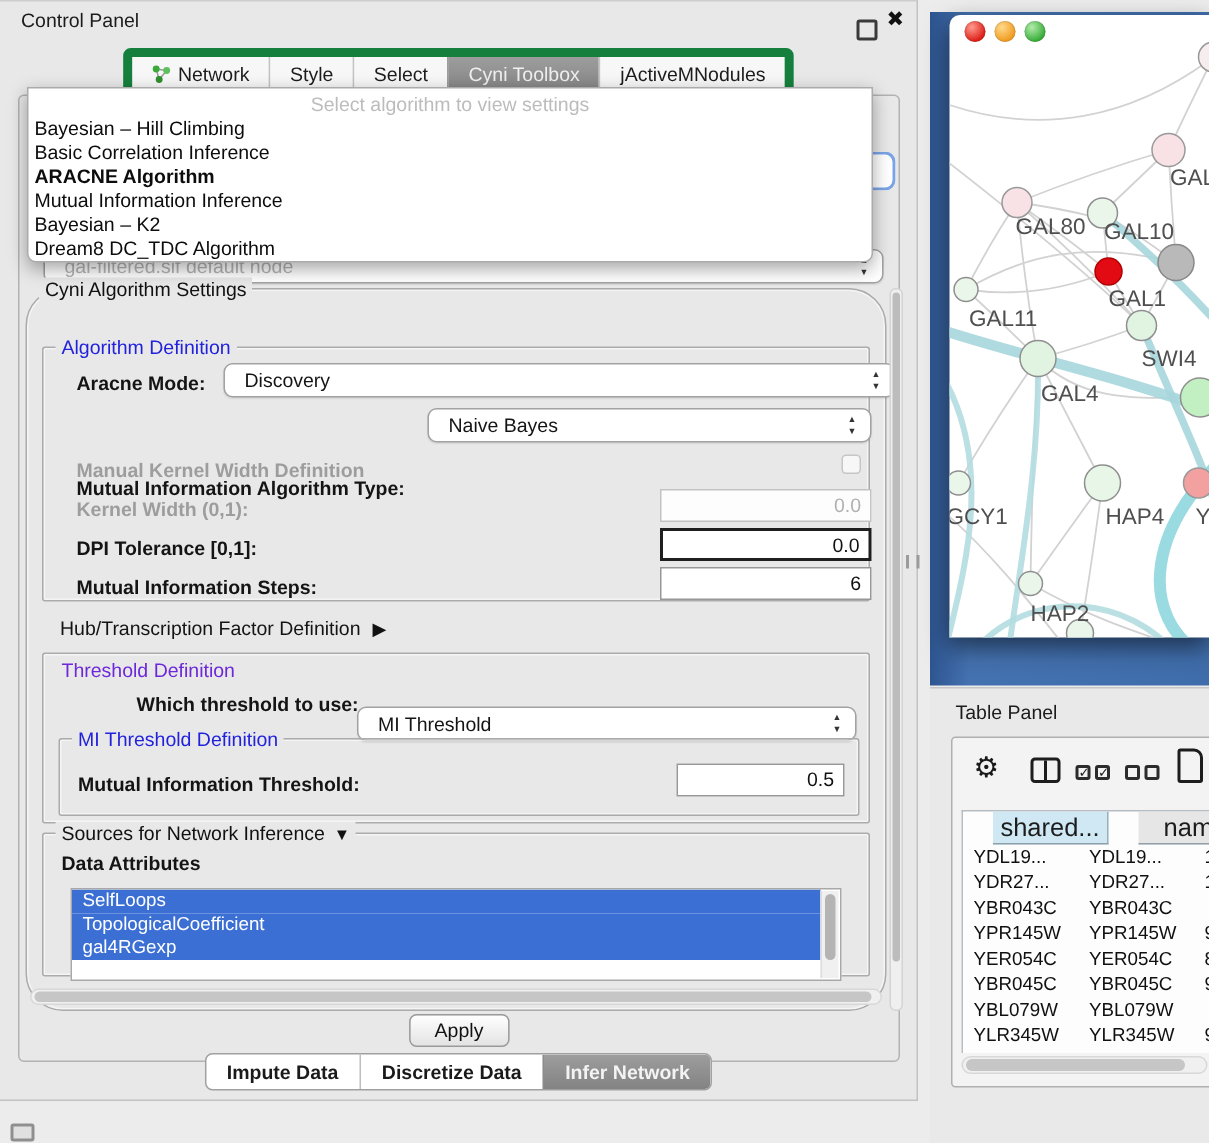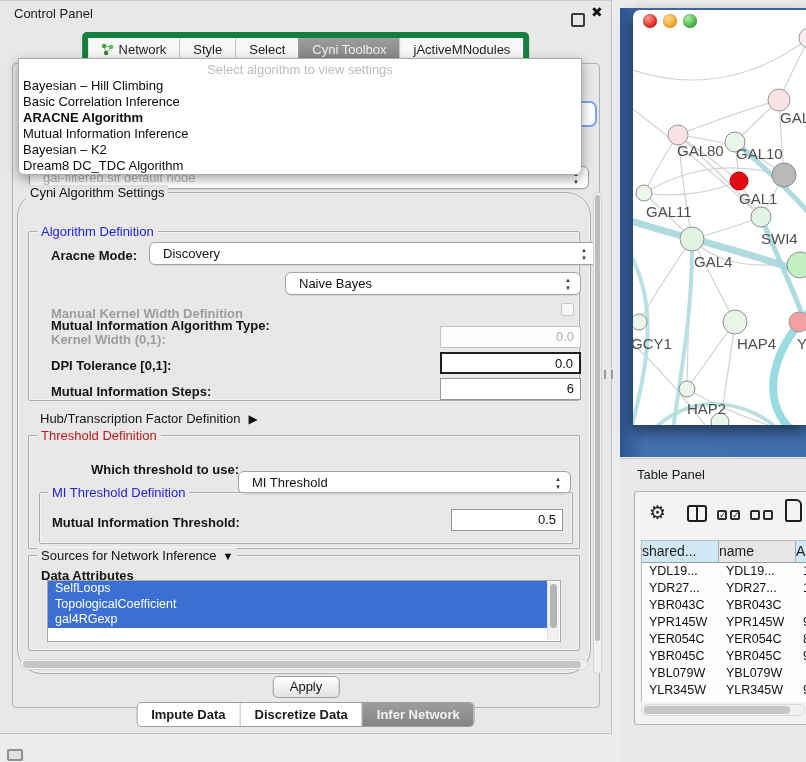--- a/index.html
+++ b/index.html
@@ -58,21 +58,21 @@
   .field.dis{border-color:#c3c3c3;color:#b0b0b0;background:#fdfdfd;}
   .field.hot{border:2px solid #1f1f1f;line-height:19px;}
 
   
   .group{
     position:absolute;border:1px solid #ababab;border-radius:2px;box-sizing:border-box;
     box-shadow:inset 0 0 0 1px rgba(255,255,255,0.55);
   }
   .legend{position:absolute;top:-8px;left:8px;background:#e8e8e8;padding:0 4px;font-size:13px;color:#111;white-space:nowrap;}
   .legend.blue{color:#2222dd;}
-  .legend.green{color:#b91c1c;}
+  .legend.green{color:#6d28d9;margin-top:11px;}
 
   .lbl{position:absolute;font-size:13px;font-weight:bold;color:#141414;white-space:nowrap;}
   .lbl.dis{color:#9d9d9d;}
   .lbl.plain{font-weight:normal;}
 
   .checkbox{position:absolute;width:13px;height:13px;border:1px solid #c6c6c6;border-radius:3px;background:#f7f7f7;box-sizing:border-box;}
 
   
   #algo-popup{
     position:absolute;left:18px;top:57px;width:562px;height:115px;background:#fff;
@@ -138,21 +138,21 @@
   }
   #tp-toolbar{position:absolute;left:0;top:0;width:100%;height:48px;}
   #tb-gear{position:absolute;left:14px;top:9px;font-size:19px;color:#1a1a1a;}
   #tb-cols{position:absolute;left:52px;top:13px;width:20px;height:17px;border:2px solid #1d1d1d;border-radius:3px;box-sizing:border-box;}
   #tb-cols::after{content:"";position:absolute;left:7px;top:0;bottom:0;width:2px;background:#1d1d1d;}
   .tb-chk{position:absolute;top:18px;width:10px;height:10px;border:2px solid #2c2c2c;border-radius:2px;box-sizing:border-box;font-size:9px;line-height:7px;font-weight:bold;color:#222;text-align:center;}
   #tb-doc{position:absolute;left:150px;top:7px;width:17px;height:23px;border:2px solid #1d1d1d;border-radius:2px 6px 2px 2px;box-sizing:border-box;}
 
   #tp-table{position:absolute;left:6px;top:48px;width:172px;height:162px;overflow:hidden;background:#fdfdfd;border:1px solid #b6bdc2;border-bottom:none;box-sizing:border-box;}
   #tp-head{display:flex;height:22px;}
-  .th{box-sizing:border-box;border-right:1px solid #9fb0ba;border-bottom:1px solid #8fa0aa;font-size:14px;color:#1c1c1c;line-height:21px;flex:none;background:#e6e6e6;}
+  .th{box-sizing:border-box;border-right:1px solid #9fb0ba;border-bottom:1px solid #8fa0aa;font-size:17px;color:#1c1c1c;text-align:center;line-height:21px;flex:none;background:#e6e6e6;margin-left:20px;}
   .th.sel{background:#cfe8f3;}
   #tp-rows{position:absolute;left:0;top:22px;right:0;bottom:0;overflow:hidden;}
   .tr{display:flex;height:17px;}
   .td{box-sizing:border-box;font-size:12.5px;color:#101010;line-height:17px;padding-left:7px;flex:none;white-space:nowrap;overflow:hidden;}
   #tp-hscroll{position:absolute;left:6px;top:212px;width:164px;height:12px;}
 
   
   #mini-panel-icon{position:absolute;left:7px;top:749px;width:16px;height:12px;border:2px solid #8f8f8f;border-radius:2px;background:#e0e0e0;box-sizing:border-box;}
 </style>
 </head>
@@ -257,21 +257,21 @@
             <span>0.5</span>
           </div>
         </div>
       </div>
 
       <div class="group" style="left:10px;top:362px;width:552px;height:96px;">
         <span class="legend">
           <span>Sources for Network Inference</span><span class="tri-down">▼</span>
         </span>
         <span class="lbl" style="left:12px;top:12px;">Data Attributes</span>
-        <div id="attr-list" style="left:18px;top:24px;width:514px;height:62px;">
+        <div id="attr-list" style="left:18px;top:36px;width:514px;height:62px;">
           <div id="attr-items" style="margin-right:13px;">
               <div class="attr-item">SelfLoops</div>
               <div class="attr-item">TopologicalCoefficient</div>
               <div class="attr-item">gal4RGexp</div>
             </div>
           <div id="attr-scroll">
               <div class="thumb"></div>
             </div>
         </div>
       </div>

